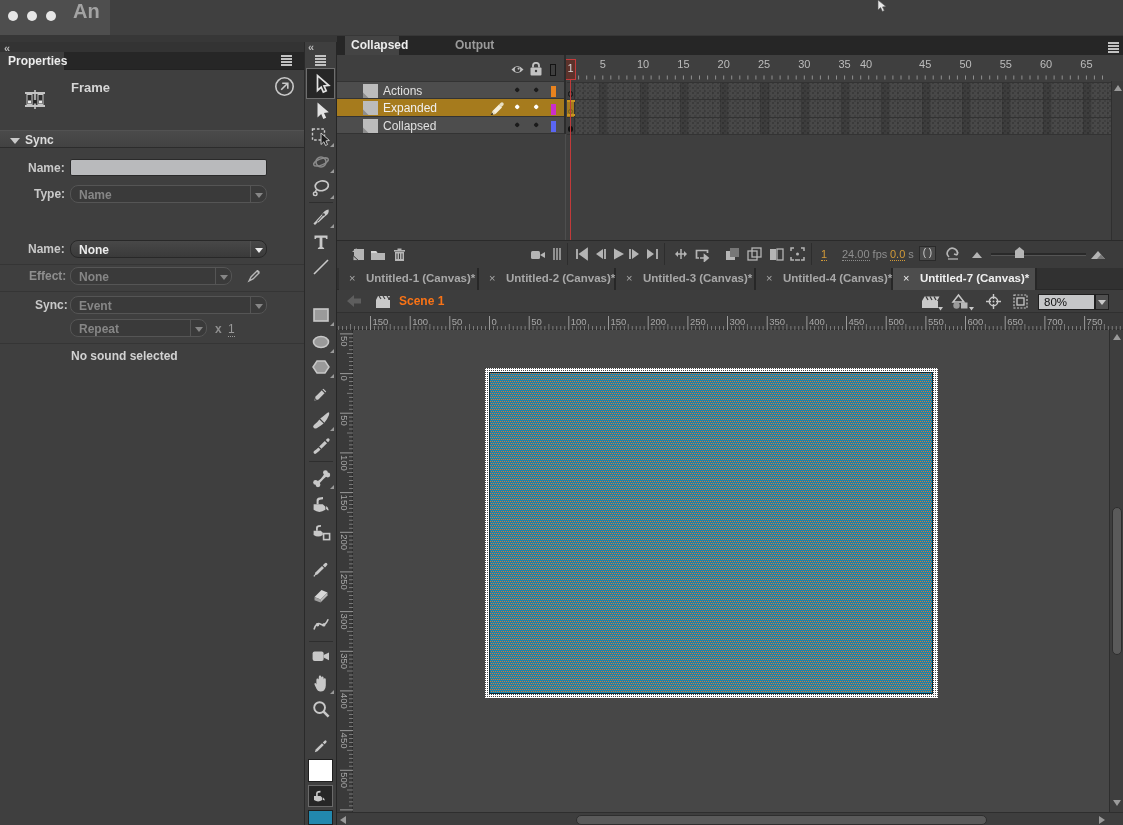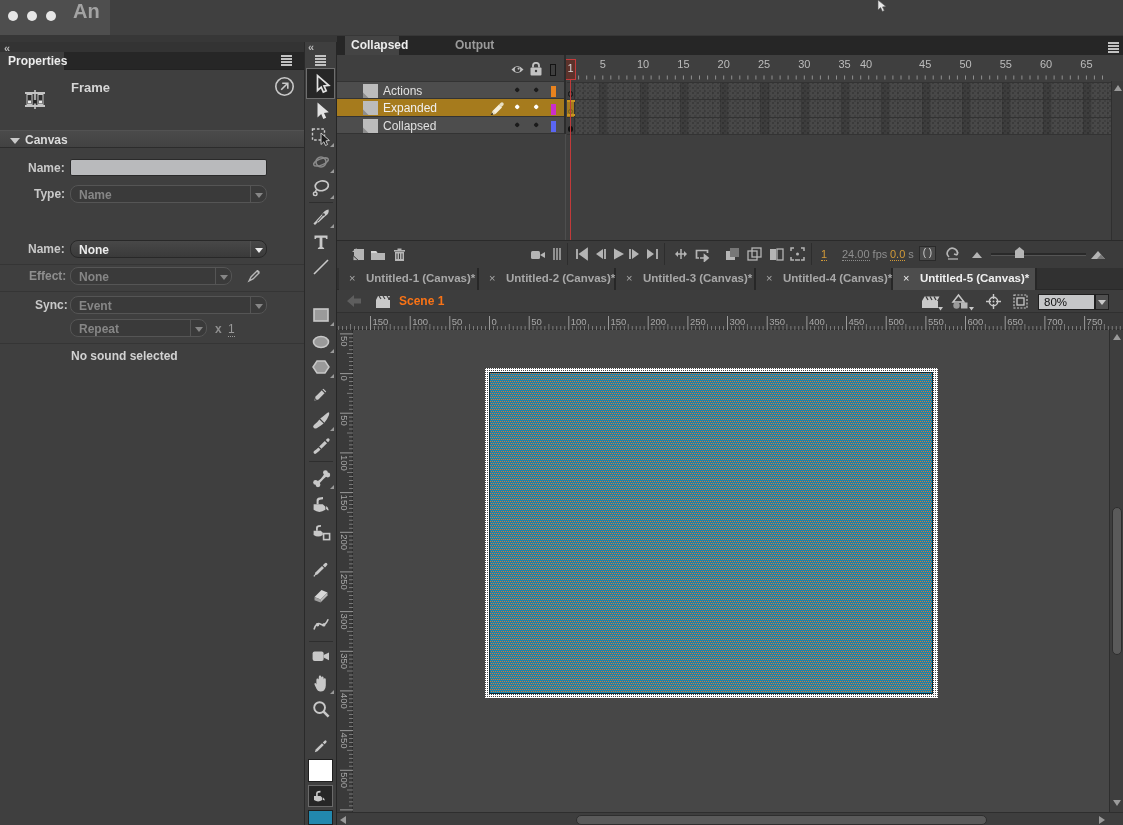--- a/index.html
+++ b/index.html
@@ -52,21 +52,21 @@
 <rect x="14" y="10.5" width="3" height="3" fill="#e8e8e8"></rect>
 <rect x="8.3" y="10" width="3.4" height="3.5" fill="#232323"></rect>
 </svg>
 <div class="abs" style="left:71px;top:38px;color:#d6d6d6;font-weight:bold;font-size:13px;">Frame</div>
 <svg class="abs" style="left:274px;top:34px;" width="21" height="21" viewBox="0 0 21 21">
 <circle cx="10.5" cy="10.5" r="8.7" fill="none" stroke="#c9c9c9" stroke-width="1.6"></circle>
 <path d="M7.2 13.8 L13.2 7.8 M8.2 7.2 h5.6 v5.6" stroke="#c9c9c9" stroke-width="1.6" fill="none"></path>
       </svg>
 <div class="sechead" style="top:88px;">
         <div class="tri"></div>
-        <div class="txt">Canvas</div>
+        <div class="txt">Sync</div>
       </div>
 <div class="abs lbl" style="left:28px;top:119px;">Name:</div>
 <div class="abs" style="left:70px;top:117px;width:197px;height:17px;background:#b9babc;border:1px solid #2a2a2a;border-radius:2px;"></div>
 <div class="abs lbl" style="left:34px;top:145px;">Type:</div>
 <div class="dd dd-off" style="left:70px;top:143px;width:197px;">
         <span class="ddtxt">Name</span>
         <span class="arr"></span>
       </div>
 <div class="abs lbl" style="left:28px;top:200px;">Name:</div>
 <div class="dd dd-on" style="left:70px;top:198px;width:197px;">
@@ -478,21 +478,21 @@
         <div class="abs" style="left:152px;top:4px;color:#a8a8a8;font-size:11px;">×</div>
         <div class="abs" style="left:169px;top:4px;color:#a8a8a8;font-size:11.5px;font-weight:bold;">Untitled-2 (Canvas)*</div>
         <div class="abs" style="left:279px;top:0;width:140px;height:22px;background:#3b3b3b;border-right:2px solid #272727;"></div>
         <div class="abs" style="left:289px;top:4px;color:#a8a8a8;font-size:11px;">×</div>
         <div class="abs" style="left:306px;top:4px;color:#a8a8a8;font-size:11.5px;font-weight:bold;">Untitled-3 (Canvas)*</div>
         <div class="abs" style="left:419px;top:0;width:137px;height:22px;background:#3b3b3b;border-right:2px solid #272727;"></div>
         <div class="abs" style="left:429px;top:4px;color:#a8a8a8;font-size:11px;">×</div>
         <div class="abs" style="left:446px;top:4px;color:#a8a8a8;font-size:11.5px;font-weight:bold;">Untitled-4 (Canvas)*</div>
         <div class="abs" style="left:556px;top:0;width:144px;height:22px;background:#4d4d4d;border-right:2px solid #272727;"></div>
         <div class="abs" style="left:566px;top:4px;color:#f0f0f0;font-size:11px;">×</div>
-        <div class="abs" style="left:583px;top:4px;color:#f0f0f0;font-size:11.5px;font-weight:bold;">Untitled-5 (Canvas)*</div>
+        <div class="abs" style="left:583px;top:4px;color:#f0f0f0;font-size:11.5px;font-weight:bold;">Untitled-7 (Canvas)*</div>
       </div>
 <div class="abs" style="left:0;top:254px;width:786px;height:23px;">
         <div class="abs noise" style="left:0;top:0;width:786px;height:23px;background:#3d3d3d;border-bottom:1px solid #303030;"></div>
         <svg class="abs" style="left:9px;top:4px;" width="16" height="14" viewBox="0 0 16 14">
           <path d="M8 1 L1 7 L8 13 V9.5 H15 V4.5 H8 Z" fill="#5e5e5e"></path>
         </svg>
         <svg class="abs" style="left:38px;top:4px;" width="16" height="15" viewBox="0 0 16 15">
 <rect x="1" y="6" width="14" height="8" fill="#c9c9c9"></rect>
           <path d="M1 6 L3 2 L15 2 L13 6 Z" fill="#c9c9c9"></path>
           <path d="M4 2 L6 5 M8 2 L10 5 M12 2 L14 5" stroke="#3d3d3d" stroke-width="1.2"></path>

